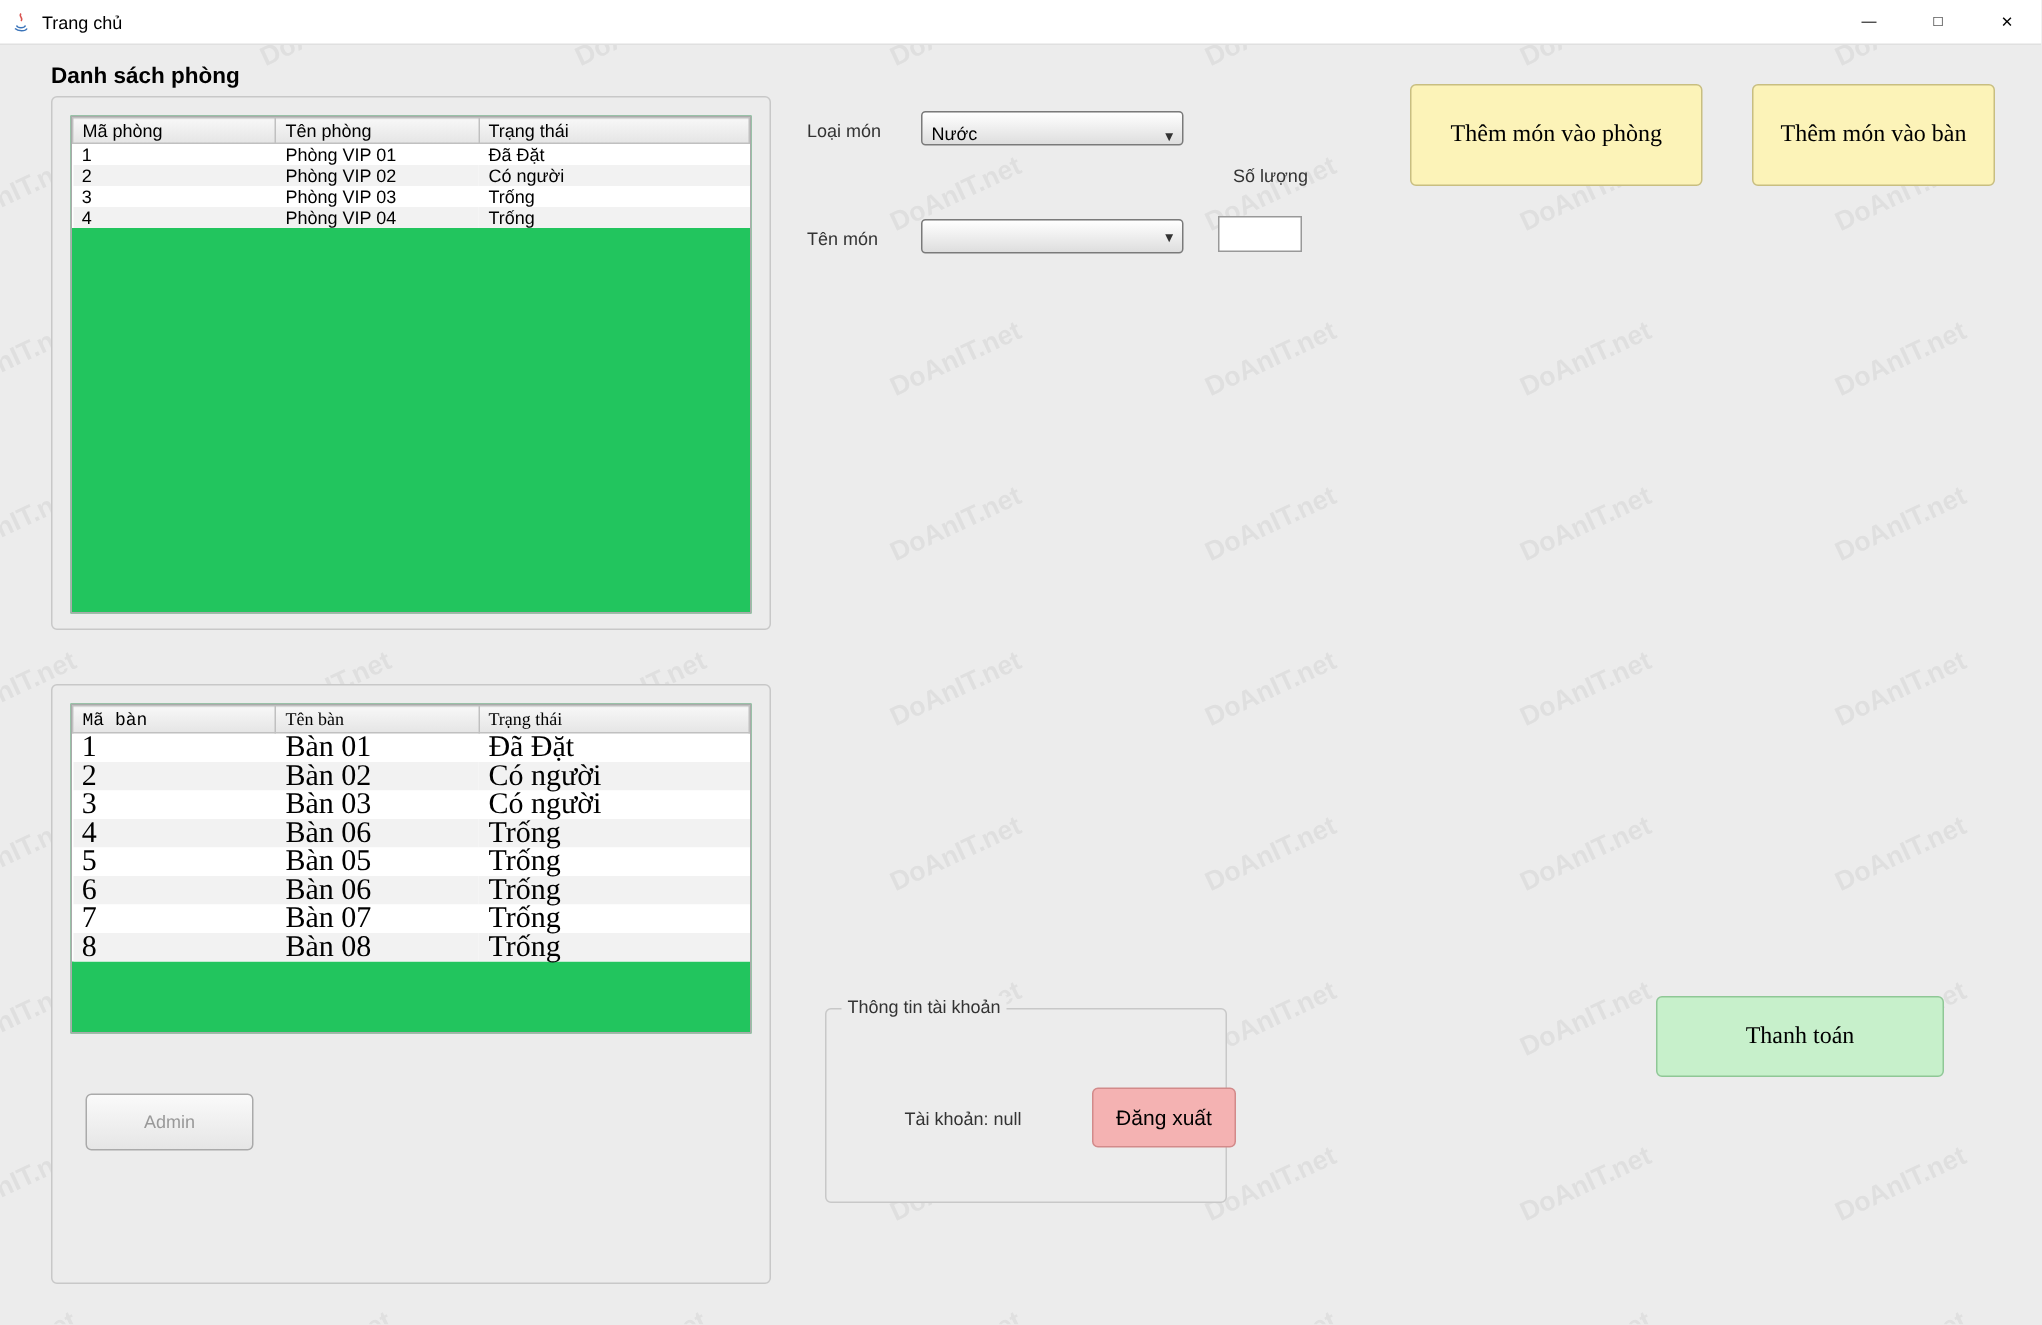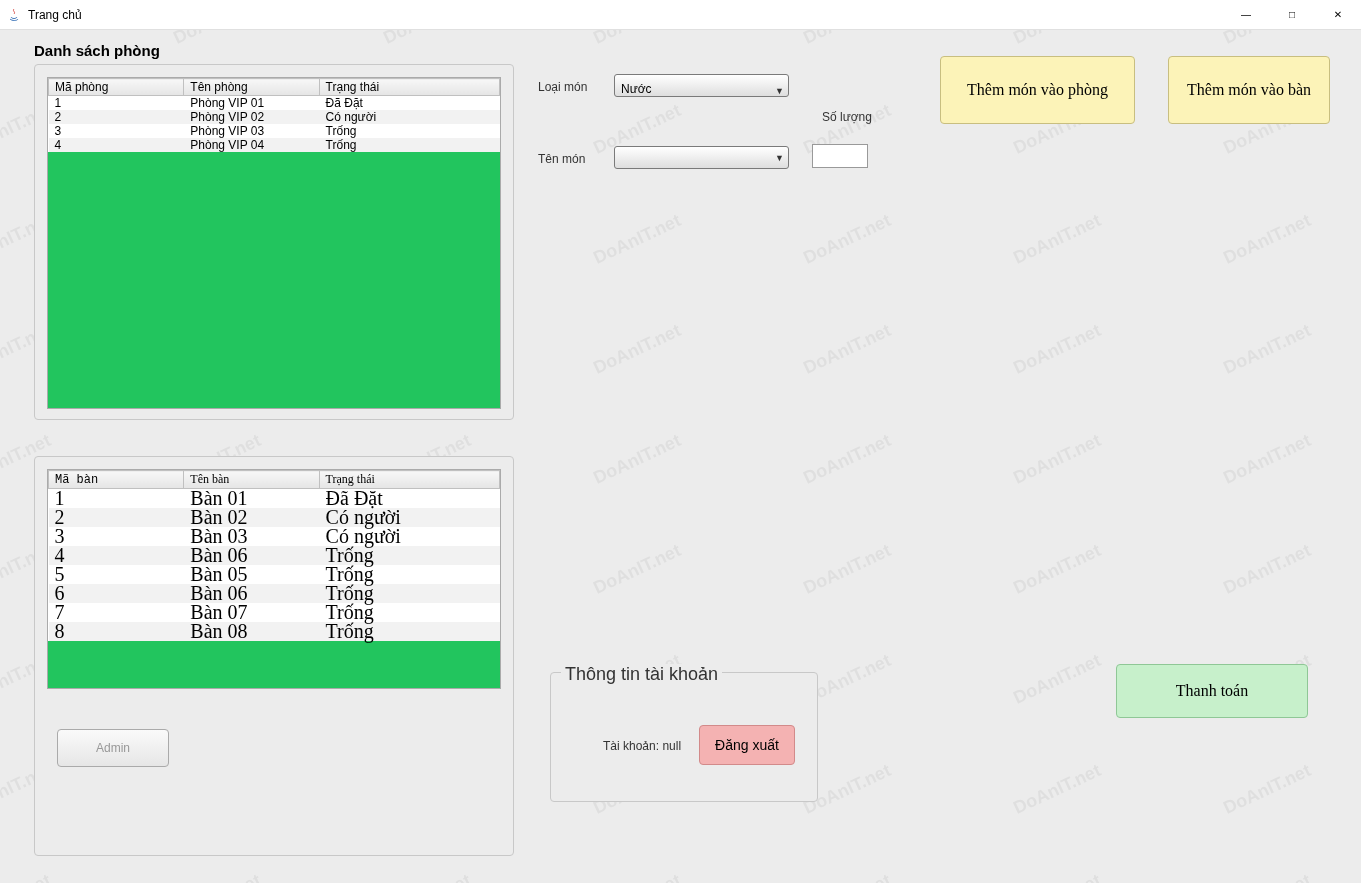--- a/index.html
+++ b/index.html
@@ -59,21 +59,21 @@
   position: absolute;
   border: 1px solid #c8c8c8;
   border-radius: 4px;
   background: #ececec;
 }
 .groupbox > .legend {
   position: absolute;
   top: -9px; left: 10px;
   background: #ececec;
   padding: 0 4px;
-  font-size: 18px;
+  font-size: 12px;
   color: #333;
 }
 .jtable {
   width: 100%;
   border-collapse: collapse;
   background: #fff;
 }
 .jtable thead th {
   background: linear-gradient(#f7f7f7,#e5e5e5);
   border: 1px solid #c0c0c0;
@@ -104,21 +104,21 @@
 }
 .btn {
   display: inline-flex; align-items: center; justify-content: center;
   border: 1px solid #aaa; border-radius: 4px;
   background: linear-gradient(#fafafa,#e6e6e6);
   height: 30px; padding: 14px 14px; text-align: center;
 }
 .btn-disabled { color: #999; }
 .btn-yellow { background: #fcf3b8; border-color: #c8be80; font-family: "Times New Roman", serif; font-size: 16px; }
 .btn-green  { background: #c7f0cb; border-color: #8fc796; font-family: "Times New Roman", serif; font-size: 16px; }
-.btn-pink   { background: #f4b2b2; border-color: #d28a8a; font-size: 14px; }
+.btn-pink   { background: #f4b2b2; border-color: #d28a8a; font-size: 14px; margin-left: 29px; }
 .label { color: #333; }
 </style>
 </head>
 <body>
 
 <div class="titlebar">
   <div class="titlebar-left">
     <span class="java-icon">
       <svg width="16" height="16" viewBox="0 0 16 16">
           <path d="M5 10c1 2 5 2 6 0M4 12c2 2 7 2 8 0" stroke="#3b74b9" stroke-width="1" fill="none"></path>
@@ -321,15 +321,15 @@
 
 
   <div class="groupbox" style="left:550px; top:642px; width:268px; height:130px;">
     <span class="legend">Thông tin tài khoản</span>
     <span class="label" style="position:absolute; left:52px; top:66px;">
       <span>Tài khoản:</span> <span>null</span>
     </span>
     <div class="btn btn-pink" style="position:absolute; left:148px; top:52px; width:96px; height:40px;">Đăng xuất</div>
   </div>
 
-  <div class="btn btn-green" style="position:absolute; left:1104px; top:634px; width:192px; height:54px;margin-left:12px;">Thanh toán</div>
+  <div class="btn btn-green" style="position:absolute; left:1104px; top:634px; width:192px; height:54px;">Thanh toán</div>
 
 </div>
 
 </body></html>

